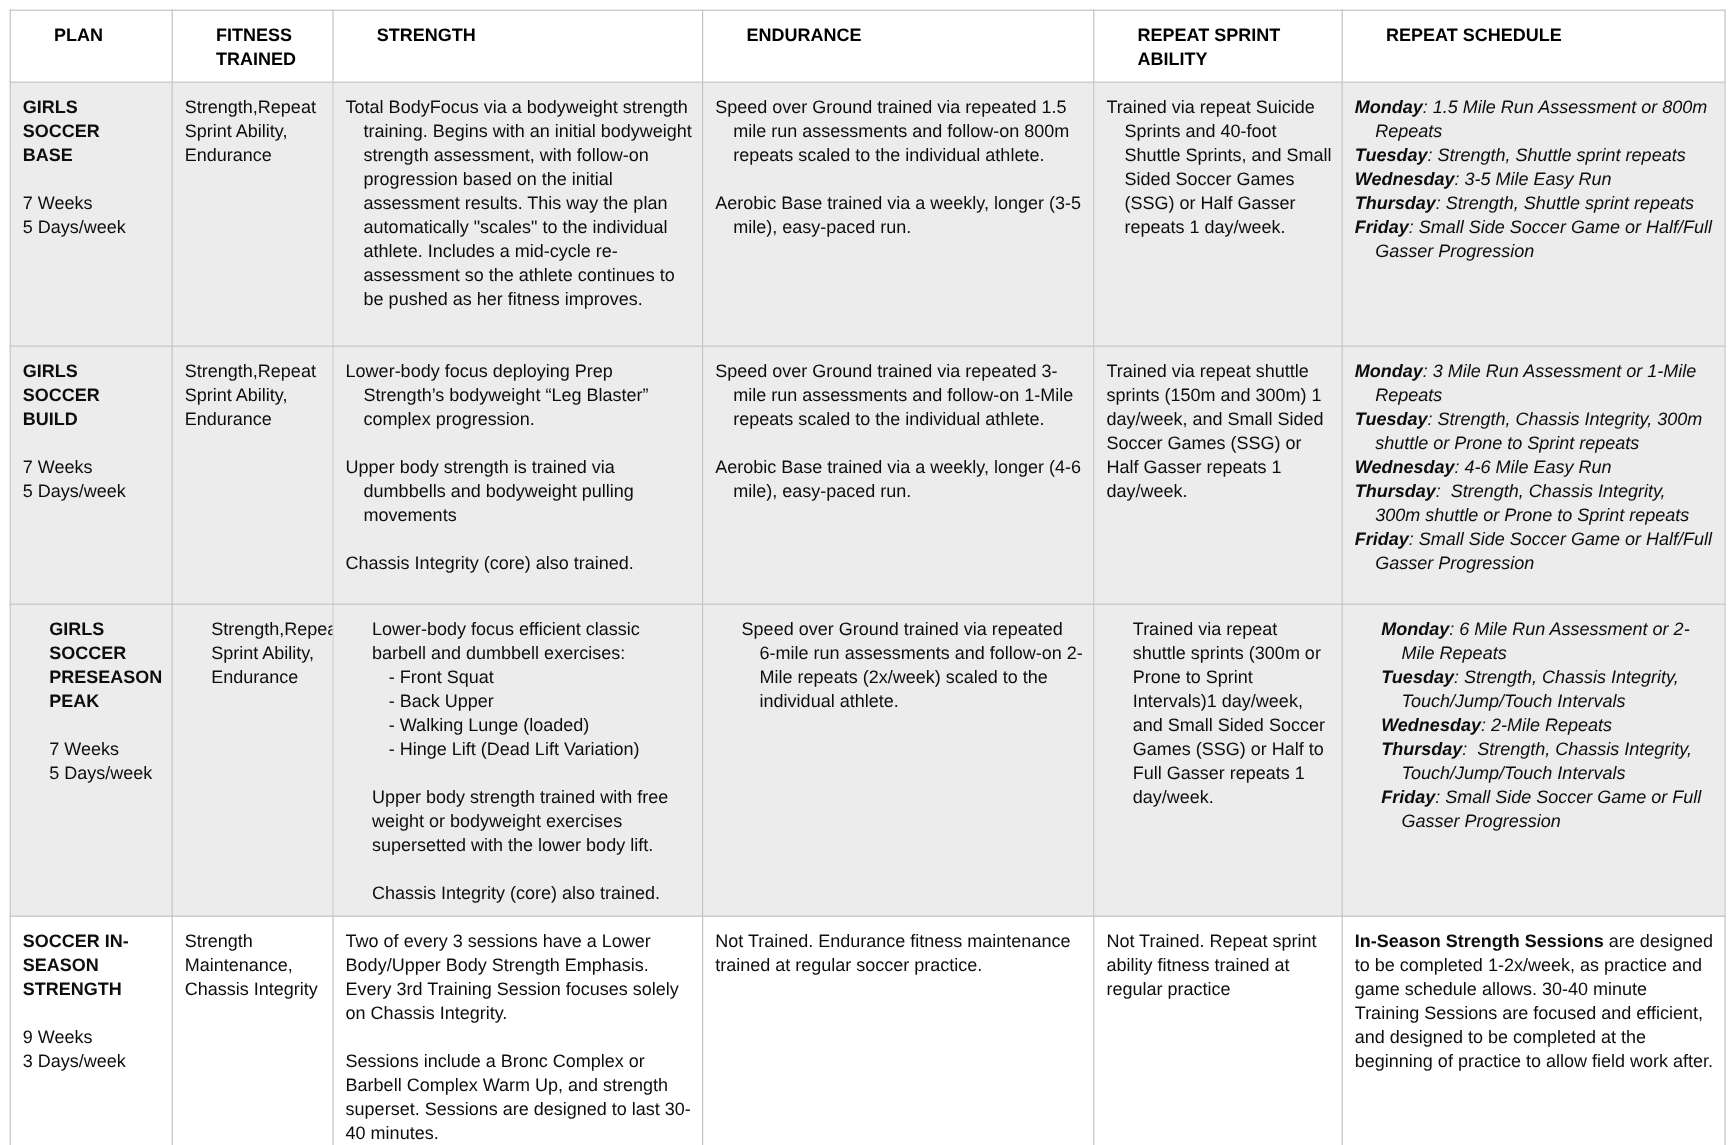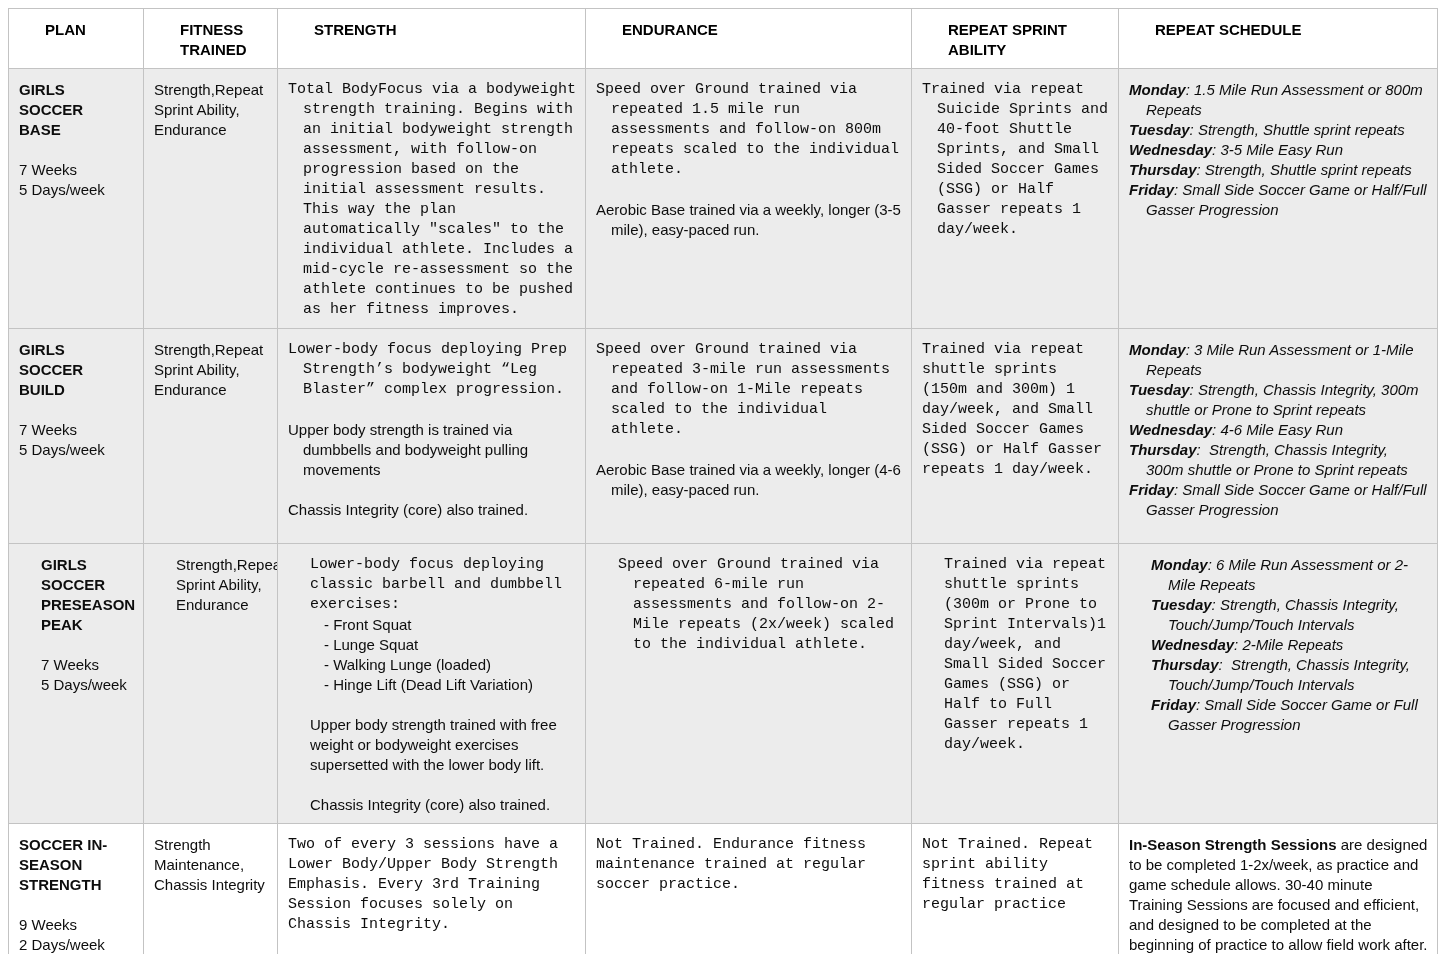--- a/index.html
+++ b/index.html
@@ -36,21 +36,21 @@
   tbody tr:last-child td { background: #ffffff; }
   tbody tr:nth-child(1) td { height: 220px; }
   tbody tr:nth-child(2) td { height: 215px; }
   tbody tr:nth-child(3) td { height: 255px; padding-left: 32px; }
   tbody tr:nth-child(4) td { height: 195px; }
 
   .plan-name { font-weight: bold; max-width: 106px; }
   .plan-meta { margin-top: 20px; }
 
   .para { margin-top: 20px; white-space: pre-wrap; }
-  .para:first-child { margin-top: 0; font-family: Liberation Mono, monospace; }
+  .para:first-child { margin-top: 0; }
   .hang { padding-left: 15px; text-indent: -15px; }
   .li { margin-left: 14px; white-space: pre-wrap; }
 
   .sched {
     padding-left: 17px;
     text-indent: -17px;
     white-space: pre-wrap;
     font-style: italic;
   }
   .sched b, .lead b { font-weight: bold; }
@@ -139,23 +139,23 @@
         <tr>
           <td>
             <div class="plan-name">GIRLS SOCCER PRESEASON PEAK</div>
             <div class="plan-meta">
               <div>7 Weeks</div>
               <div>5 Days/week</div>
             </div>
           </td>
           <td>Strength,Repeat Sprint Ability, Endurance</td>
           <td>
-            <div class="para">Lower-body focus deploying classic barbell and dumbbell exercises:</div>
+            <div class="para">Lower-body focus efficient classic barbell and dumbbell exercises:</div>
             <div class="li">- Front Squat</div>
-            <div class="li">- Lunge Squat</div>
+            <div class="li">- Back Upper</div>
             <div class="li">- Walking Lunge (loaded)</div>
             <div class="li">- Hinge Lift (Dead Lift Variation)</div>
             <div class="para">Upper body strength trained with free weight or bodyweight exercises supersetted with the lower body lift.</div>
             <div class="para">Chassis Integrity (core) also trained.</div>
           </td>
           <td>
             <div class="para hang">Speed over Ground trained via repeated 6-mile run assessments and follow-on 2-Mile repeats (2x/week) scaled to the individual athlete.</div>
           </td>
           <td>
             <div class="para">Trained via repeat shuttle sprints (300m or Prone to Sprint Intervals)1 day/week, and Small Sided Soccer Games (SSG) or Half to Full Gasser repeats 1 day/week.</div>
@@ -166,21 +166,21 @@
             <div class="sched"><b>Wednesday</b>: 2-Mile Repeats</div>
             <div class="sched"><b>Thursday</b>:  Strength, Chassis Integrity, Touch/Jump/Touch Intervals</div>
             <div class="sched"><b>Friday</b>: Small Side Soccer Game or Full Gasser Progression</div>
           </td>
         </tr>
         <tr>
           <td>
             <div class="plan-name">SOCCER IN-SEASON STRENGTH</div>
             <div class="plan-meta">
               <div>9 Weeks</div>
-              <div>2 Days/week</div>
+              <div>3 Days/week</div>
             </div>
           </td>
           <td>Strength Maintenance, Chassis Integrity</td>
           <td>
             <div class="para">Two of every 3 sessions have a Lower Body/Upper Body Strength Emphasis. Every 3rd Training Session focuses solely on Chassis Integrity.</div>
             <div class="para">Sessions include a Bronc Complex or Barbell Complex Warm Up, and strength superset. Sessions are designed to last 30-40 minutes.</div>
           </td>
           <td>
             <div class="para">Not Trained. Endurance fitness maintenance trained at regular soccer practice.</div>
           </td>

